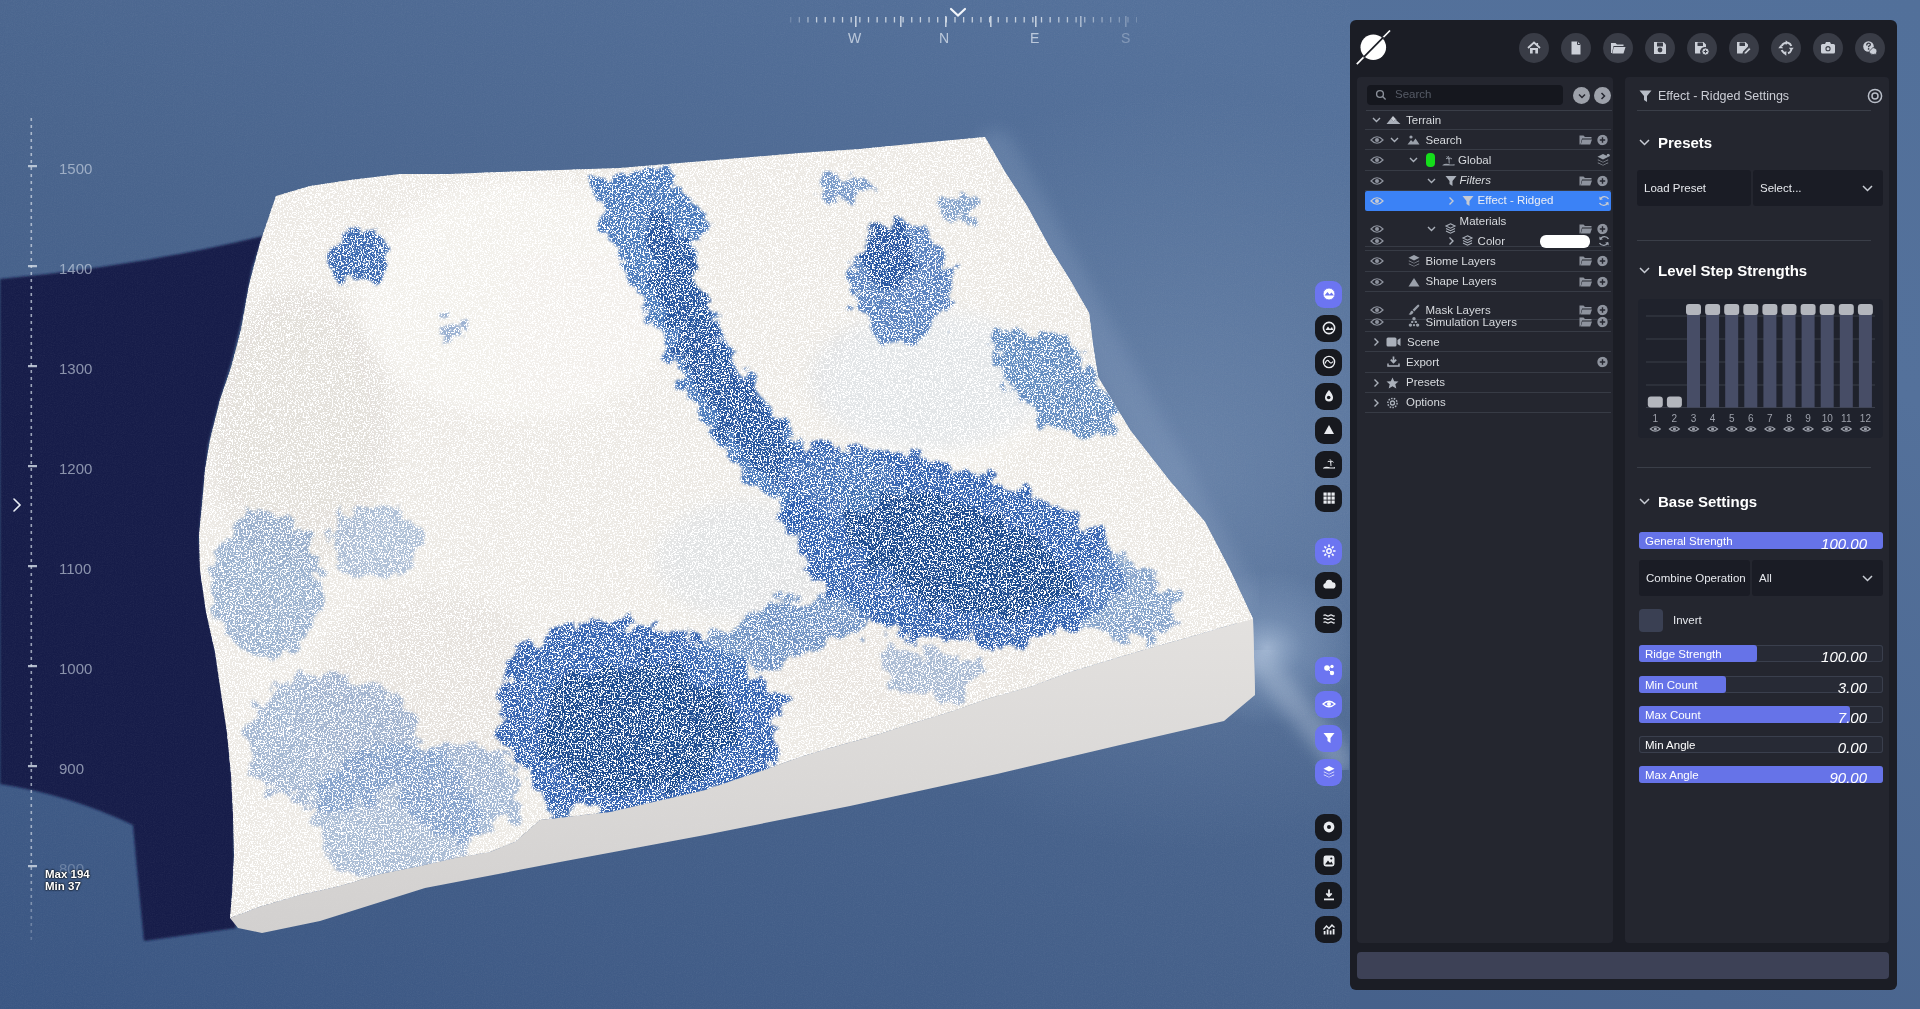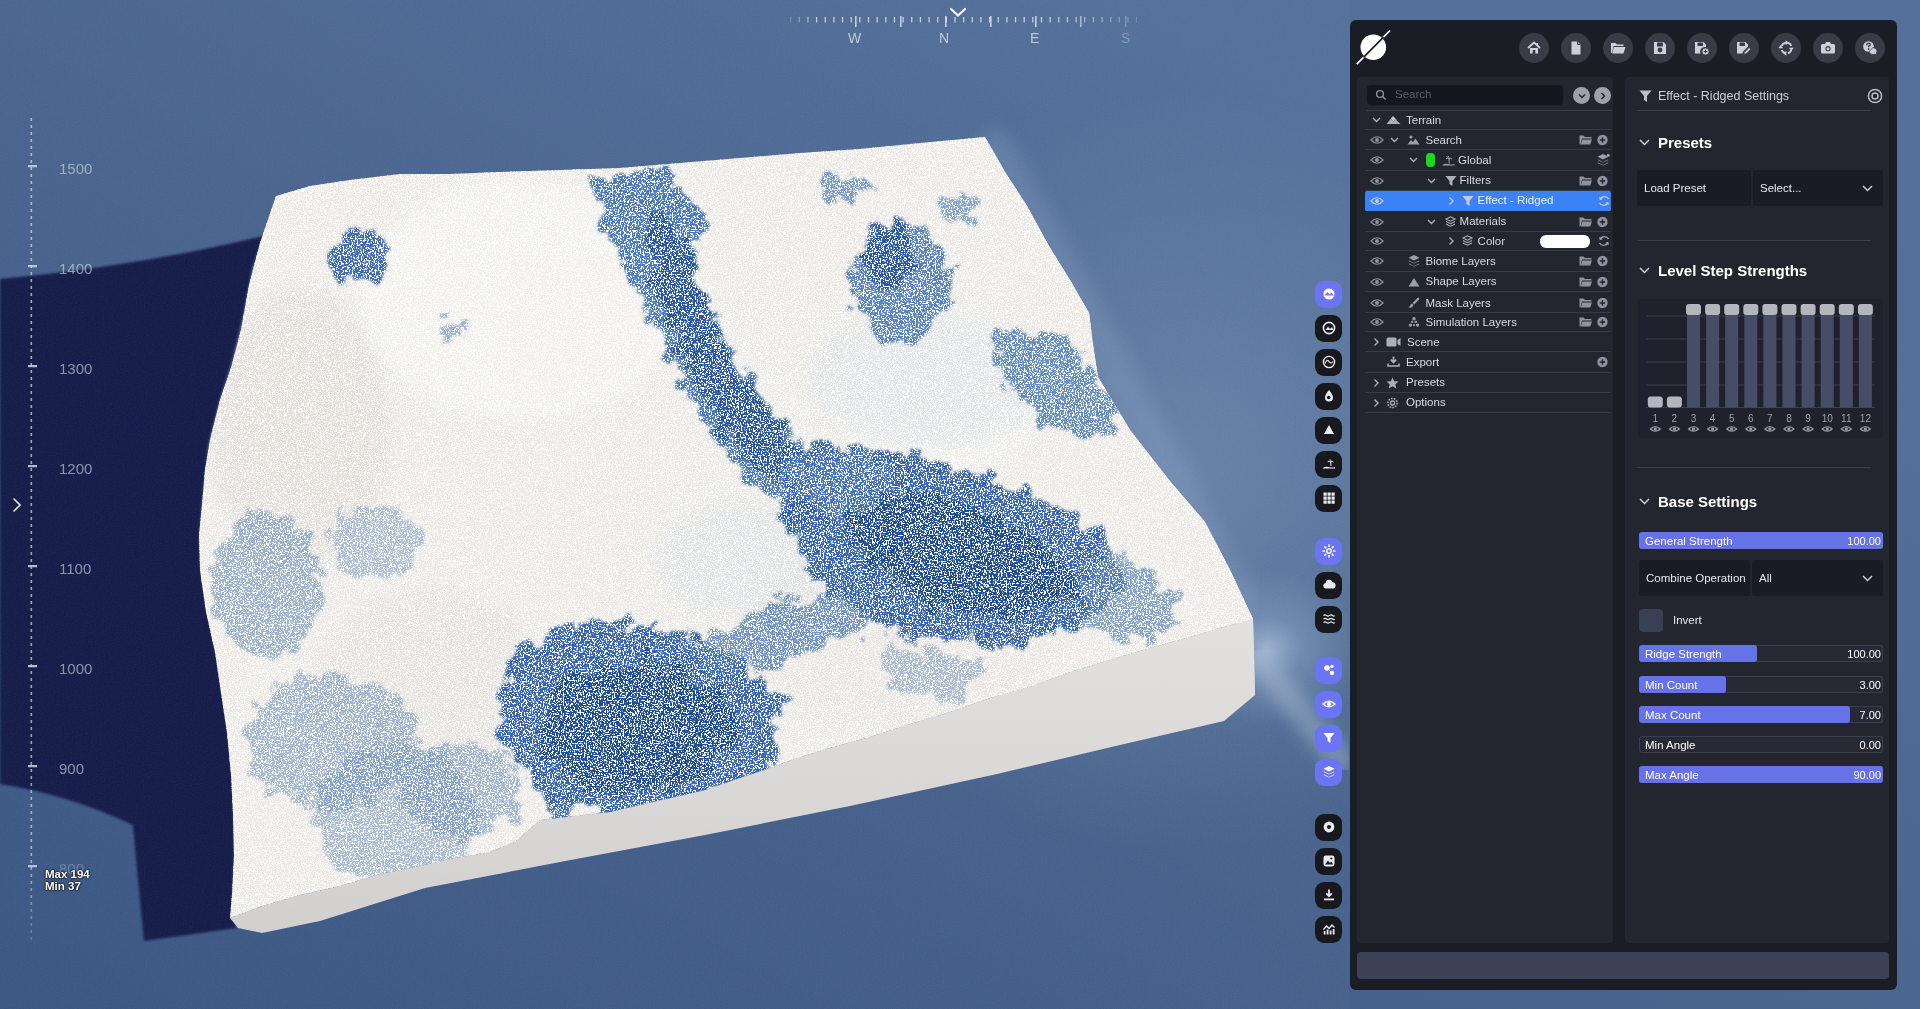--- a/index.html
+++ b/index.html
@@ -32,21 +32,21 @@
   .row .txt{position:absolute;top:3.5px;font-size:11.5px;color:#d7dade;white-space:nowrap;}
   .row.sel{background:#3b82f6;border-radius:2px;}
   .ic{position:absolute;top:50%;transform:translateY(-50%);}
   .ssep{position:absolute;left:12px;width:234px;height:1px;background:#3a3e48;}
   .sbox{position:absolute;background:#1a1c25;border-radius:3px;}
   .sbox .lt{position:absolute;left:7px;top:50%;transform:translateY(-50%);font-size:11.5px;color:#e6e8ed;}
   .slider{position:absolute;left:14px;width:244px;height:17px;background:#272a35;border-radius:3px;
     box-shadow:inset 0 0 0 1px #3a3f4d;}
   .slider .fill{position:absolute;left:0;top:0;bottom:0;background:#6673e8;border-radius:3px;}
   .slider .lab{position:absolute;left:6px;top:2.5px;font-size:11.5px;color:#fff;white-space:nowrap;}
-  .slider .val{position:absolute;right:2px;top:2.5px;font-size:11px;color:#fff;}
+  .slider .val{position:absolute;right:16px;top:2.5px;font-size:15px;color:#fff;font-style:italic;}
 </style>
 </head>
 <body>
 <div id="viewport">
   <svg id="scene" width="1920" height="1009" viewBox="0 0 1920 1009">
     <defs>
       <linearGradient id="bg" x1="0" y1="1" x2="1" y2="0">
         <stop offset="0" stop-color="#3a5683"></stop>
         <stop offset="0.45" stop-color="#49648d"></stop>
         <stop offset="0.8" stop-color="#54719b"></stop>
@@ -525,21 +525,21 @@
         <svg class="ic" style="left:5px;" width="14" height="10" viewBox="0 0 14 10">
             <path d="M1,5 Q7,-1.5 13,5 Q7,11.5 1,5 Z" fill="none" stroke="#8e939e" stroke-width="1.2"></path>
             <circle cx="7" cy="5" r="2" fill="#8e939e"></circle>
           </svg>
         <svg class="ic" style="left:61.6px;" width="9" height="9" viewBox="0 0 9 9">
             <path d="M1,2.5 L4.5,6 L8,2.5" fill="none" stroke="#aab0ba" stroke-width="1.4"></path>
           </svg>
         <svg class="ic" style="left:80px;" width="12" height="11" viewBox="0 0 12 11">
             <path d="M0.5,0.5 L11.5,0.5 L7.5,5.5 L7.5,10.5 L4.5,8.5 L4.5,5.5 Z" fill="#aab0ba"></path>
           </svg>
-        <div class="txt" style="left:94.6px;">Filters</div>
+        <div class="txt" style="left:94.6px;font-style:italic;">Filters</div>
         <svg class="ic" style="left:214px;" width="13" height="11" viewBox="0 0 13 11">
             <path d="M0.5,1 L4.5,1 L6,2.5 L12.5,2.5 L12.5,4 L3,4 L1.5,10 L0.5,10 Z" fill="#8e939e"></path>
             <path d="M3.3,5 L13,5 L11.2,10 L1.8,10 Z" fill="#8e939e"></path>
           </svg>
         <svg class="ic" style="left:232px;" width="11" height="11" viewBox="0 0 11 11">
             <circle cx="5.5" cy="5.5" r="5.2" fill="#8e939e"></circle>
             <path d="M5.5,2.8 L5.5,8.2 M2.8,5.5 L8.2,5.5" stroke="#24262f" stroke-width="1.4"></path>
           </svg>
         <div class="sep"></div>
       </div>
@@ -556,21 +556,21 @@
             <path d="M0.5,0.5 L11.5,0.5 L7.5,5.5 L7.5,10.5 L4.5,8.5 L4.5,5.5 Z" fill="#c6cad3"></path>
           </svg>
         <div class="txt" style="left:112.6px;color:#eceef4;">Effect - Ridged</div>
         <svg class="ic" style="left:233px;" width="12" height="12" viewBox="0 0 12 12">
             <path d="M10.5,4 A4.8,4.8 0 0 0 2,4.4 M1.5,8 A4.8,4.8 0 0 0 10,7.6" fill="none" stroke="#c6cad3" stroke-width="1.4"></path>
             <path d="M1.2,1.6 L1.8,5 L5,4.2 Z" fill="#c6cad3"></path>
             <path d="M10.8,10.4 L10.2,7 L7,7.8 Z" fill="#c6cad3"></path>
           </svg>
       </div>
 
-      <div class="row" style="top:134px;height:21px;">
+      <div class="row" style="top:134px;height:36px;">
         <svg class="ic" style="left:5px;" width="14" height="10" viewBox="0 0 14 10">
             <path d="M1,5 Q7,-1.5 13,5 Q7,11.5 1,5 Z" fill="none" stroke="#8e939e" stroke-width="1.2"></path>
             <circle cx="7" cy="5" r="2" fill="#8e939e"></circle>
           </svg>
         <svg class="ic" style="left:61.6px;" width="9" height="9" viewBox="0 0 9 9">
             <path d="M1,2.5 L4.5,6 L8,2.5" fill="none" stroke="#aab0ba" stroke-width="1.4"></path>
           </svg>
         <svg class="ic" style="left:79px;" width="13" height="12" viewBox="0 0 13 12">
             <g fill="none" stroke="#aab0ba" stroke-width="1.1">
               <path d="M6.5,0.8 L11,3 L6.5,5.2 L2,3 Z"></path>
@@ -652,21 +652,21 @@
             <path d="M0.5,1 L4.5,1 L6,2.5 L12.5,2.5 L12.5,4 L3,4 L1.5,10 L0.5,10 Z" fill="#8e939e"></path>
             <path d="M3.3,5 L13,5 L11.2,10 L1.8,10 Z" fill="#8e939e"></path>
           </svg>
         <svg class="ic" style="left:232px;" width="11" height="11" viewBox="0 0 11 11">
             <circle cx="5.5" cy="5.5" r="5.2" fill="#8e939e"></circle>
             <path d="M5.5,2.8 L5.5,8.2 M2.8,5.5 L8.2,5.5" stroke="#24262f" stroke-width="1.4"></path>
           </svg>
         <div class="sep"></div>
       </div>
 
-      <div class="row" style="top:216px;height:20.2px;">
+      <div class="row" style="top:223px;height:20.2px;">
         <svg class="ic" style="left:5px;" width="14" height="10" viewBox="0 0 14 10">
             <path d="M1,5 Q7,-1.5 13,5 Q7,11.5 1,5 Z" fill="none" stroke="#8e939e" stroke-width="1.2"></path>
             <circle cx="7" cy="5" r="2" fill="#8e939e"></circle>
           </svg>
         <svg class="ic" style="left:43px;" width="12" height="12" viewBox="0 0 12 12">
             <path d="M11,1 Q11.8,1.8 11,2.6 L6.2,7.4 L4.6,5.8 L9.4,1 Q10.2,0.2 11,1 Z" fill="#9aa0aa"></path>
             <path d="M4,6.4 L5.6,8 Q5,9.8 3.4,10.4 Q1.8,11 0.6,10.2 Q1.8,9.6 2.2,8.6 Q2.6,7 4,6.4 Z" fill="#9aa0aa"></path>
           </svg>
         <div class="txt" style="left:60.5px;">Mask Layers</div>
         <svg class="ic" style="left:214px;" width="13" height="11" viewBox="0 0 13 11">

